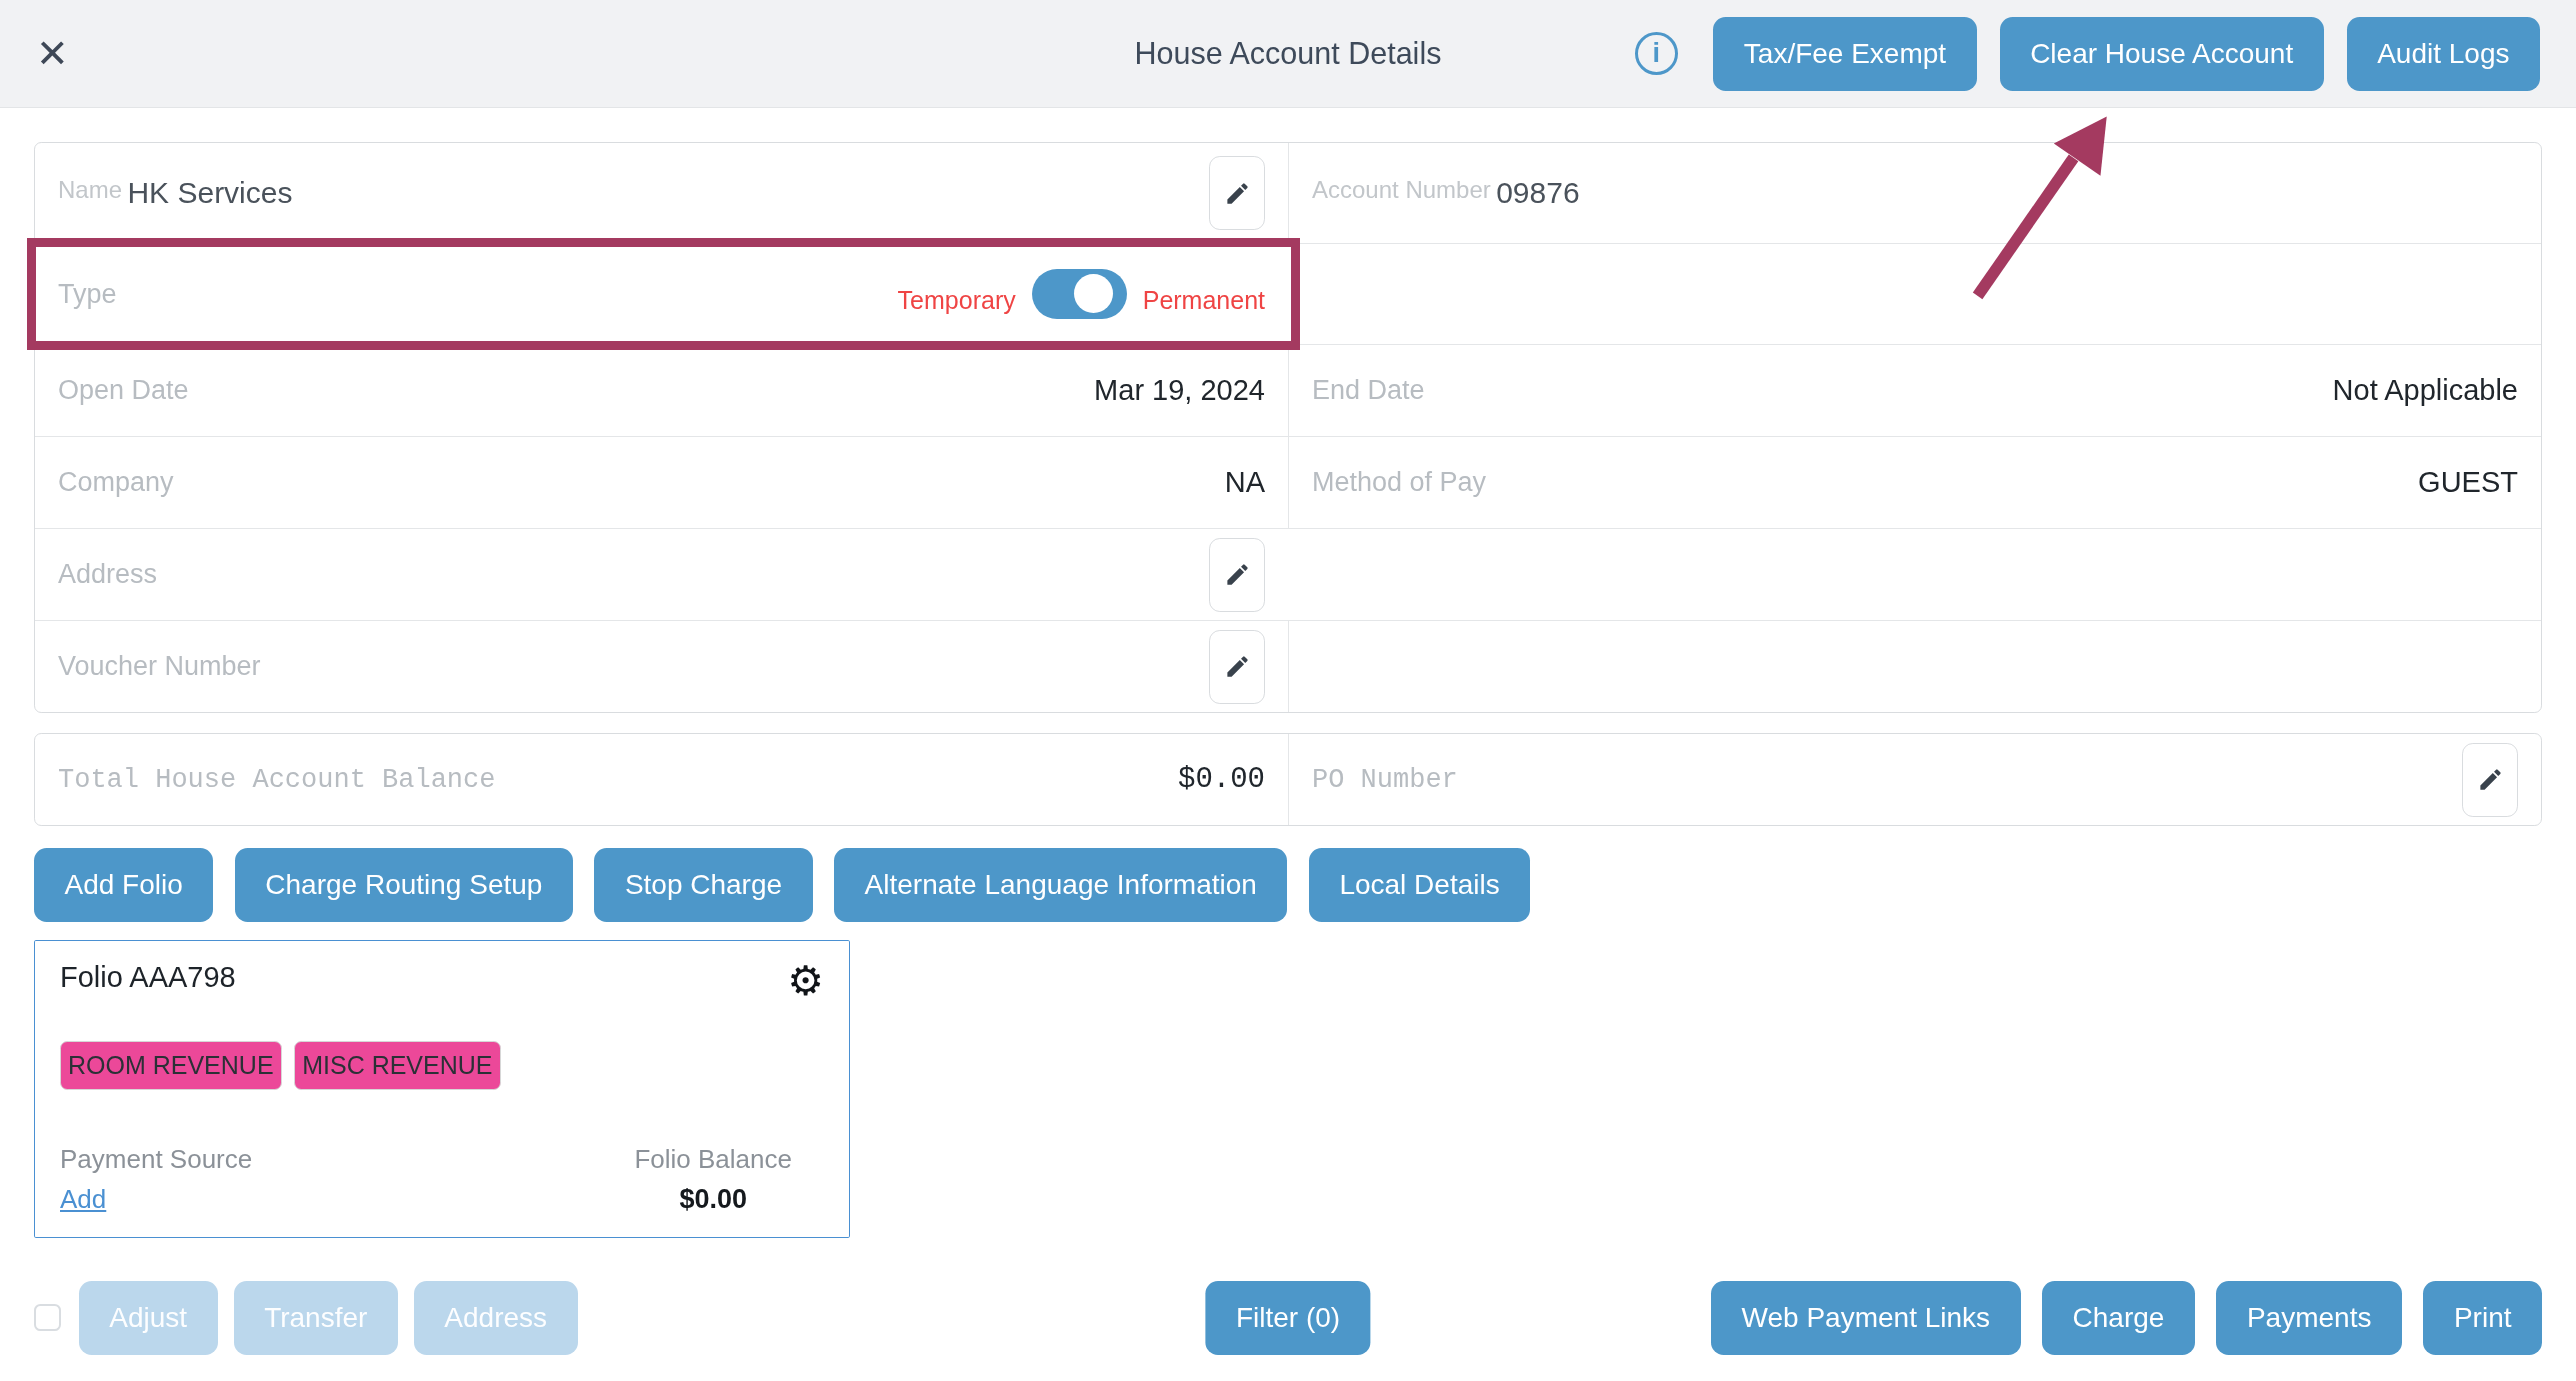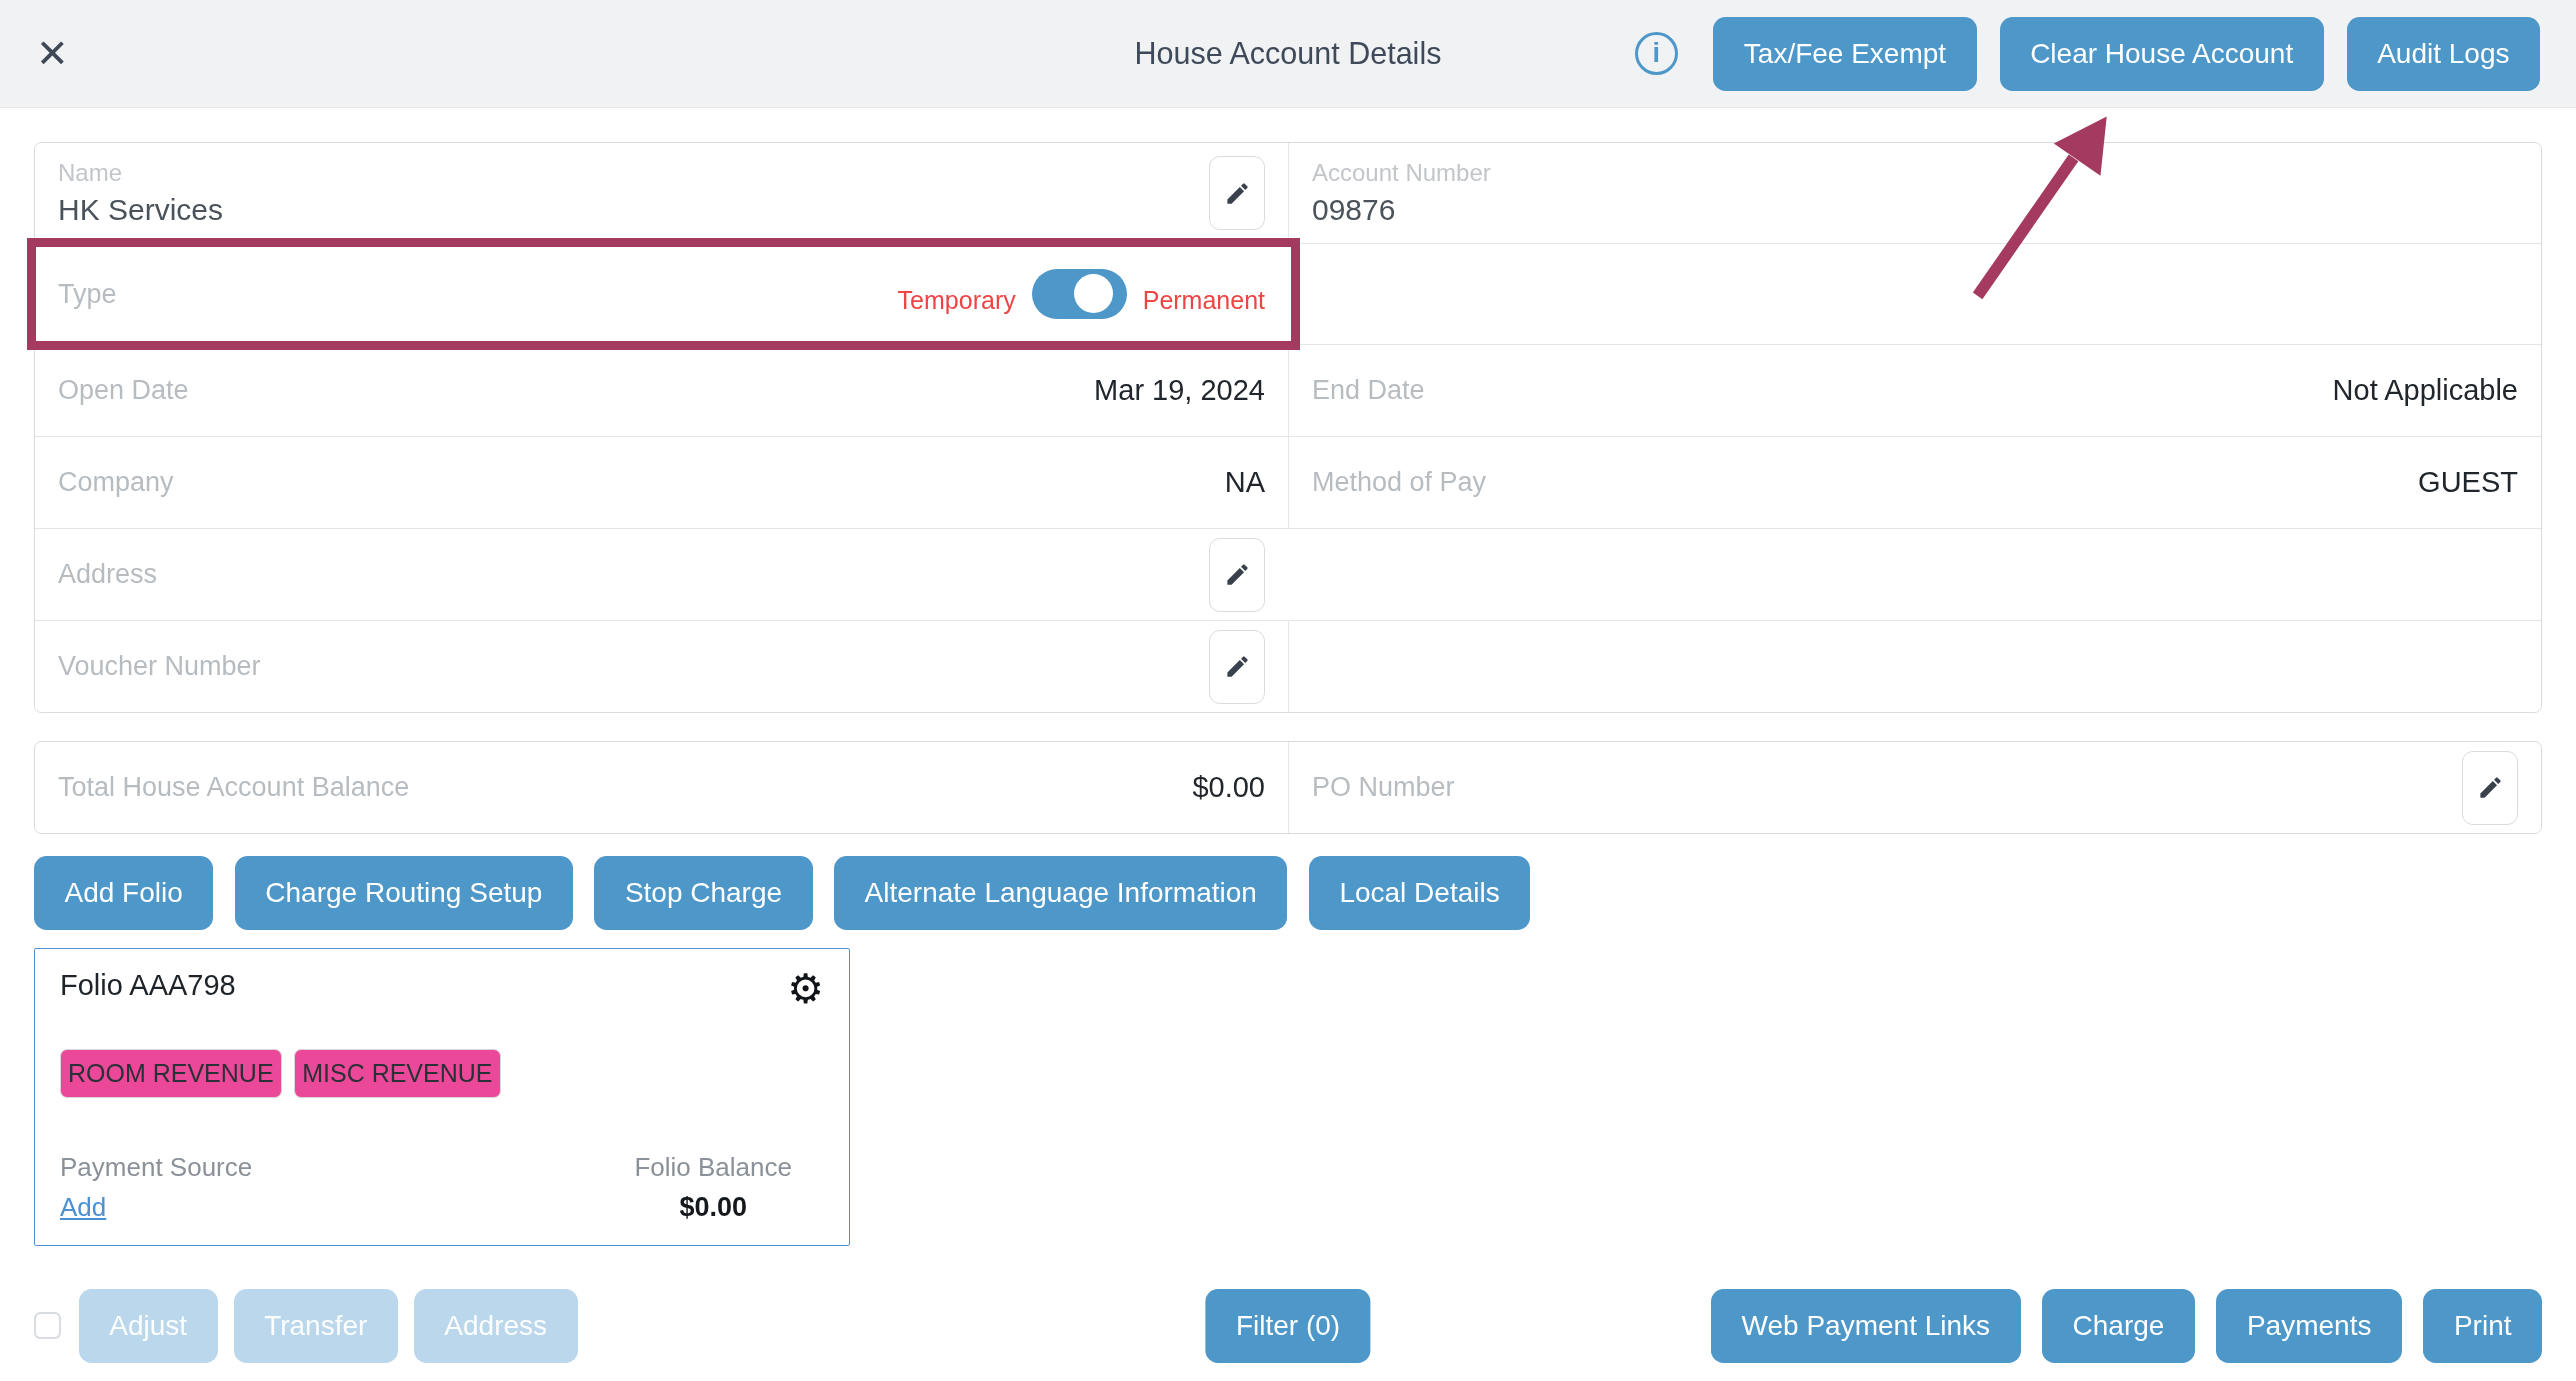--- a/index.html
+++ b/index.html
@@ -80,21 +80,21 @@
   }
 
   
   .panel {
     margin: 0 34px;
     border: 0.9px solid #d9dcdf;
     border-radius: 7.2px;
     background: #fff;
   }
   .panel.first { margin-top: 34px; }
-  .panel.balance { margin-top: 28px; }
+  .panel.balance { margin-top: 20px; font-family: Liberation Mono, monospace; }
   .row {
     display: grid;
     grid-template-columns: 1fr 1fr;
   }
   .row + .row { border-top: 0.9px solid #e4e6e8; }
   .cell {
     position: relative;
     display: flex;
     align-items: center;
     min-height: 91px;
@@ -106,21 +106,21 @@
     font-size: 27px;
     color: #b7bcc1;
   }
   .cell .field-value {
     margin-left: auto;
     font-size: 29px;
     color: #20262c;
   }
   .stack {
     display: flex;
-    flex-direction: column;
+    flex-direction: row;
     justify-content: center;
     gap: 5.4px;
   }
   .stack .field-label { font-size: 24px; color: #c2c6ca; }
   .stack .stack-value { font-size: 30px; color: #4a525b; }
 
   .edit-btn {
     margin-left: auto;
     width: 56px;
     height: 74px;

